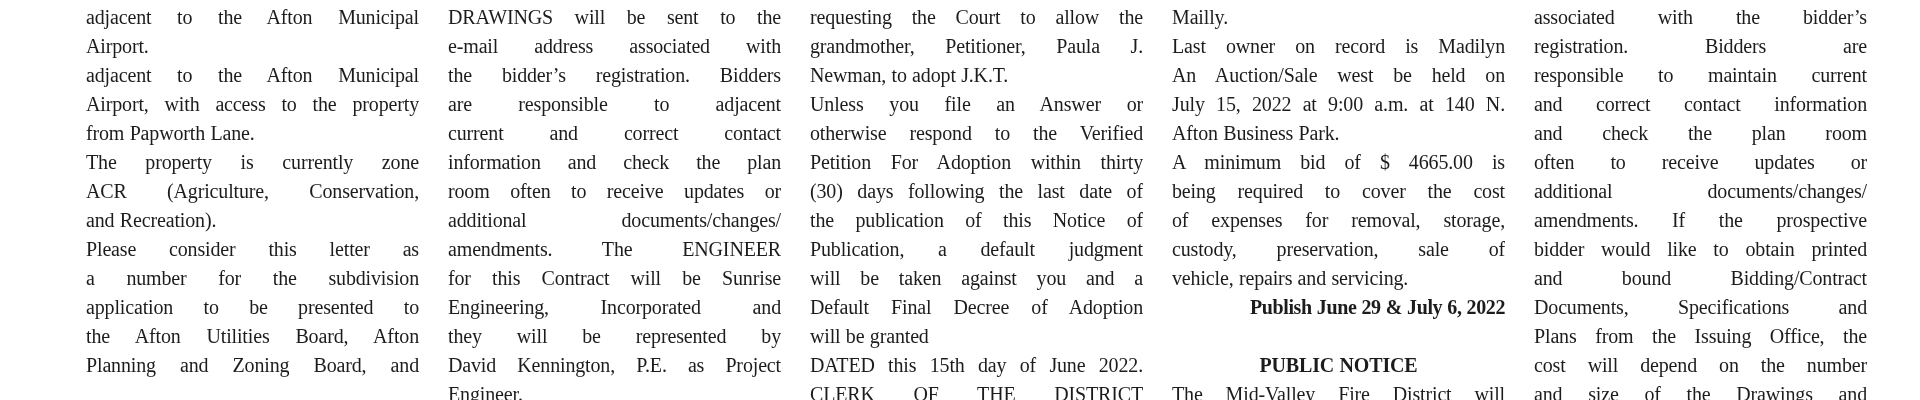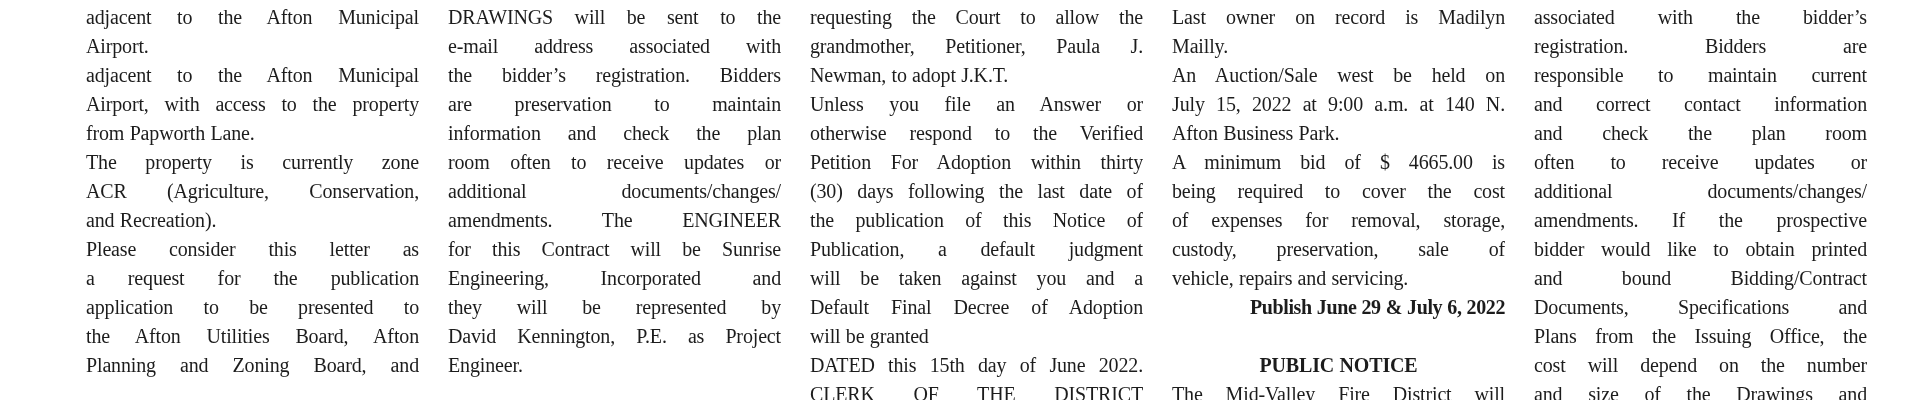--- a/index.html
+++ b/index.html
@@ -68,30 +68,31 @@
   <div class="col">
       <div class="line j">adjacent to the Afton Municipal</div>
       <div class="line l">Airport.</div>
       <div class="line j">adjacent to the Afton Municipal</div>
       <div class="line j">Airport, with access to the property</div>
       <div class="line l">from Papworth Lane.</div>
       <div class="line j">The property is currently zone</div>
       <div class="line j">ACR (Agriculture, Conservation,</div>
       <div class="line l">and Recreation).</div>
       <div class="line j">Please consider this letter as</div>
-      <div class="line j">a request for the publication</div>
+      <div class="line j">a number for the subdivision</div>
       <div class="line j">application to be presented to</div>
       <div class="line j">the Afton Utilities Board, Afton</div>
       <div class="line j">Planning and Zoning Board, and</div>
     </div>
   <div class="col">
       <div class="line j">DRAWINGS will be sent to the</div>
       <div class="line j">e-mail address associated with</div>
       <div class="line j">the bidder’s registration. Bidders</div>
-      <div class="line j">are preservation to maintain</div>
+      <div class="line j">are responsible to adjacent</div>
+      <div class="line j">current  and correct contact</div>
       <div class="line j">information and check the plan</div>
       <div class="line j">room often to receive updates or</div>
       <div class="line j">additional documents/changes/</div>
       <div class="line j">amendments. The ENGINEER</div>
       <div class="line j">for this Contract will be Sunrise</div>
       <div class="line j">Engineering,  Incorporated and</div>
       <div class="line j">they will be represented by</div>
       <div class="line j">David Kennington, P.E. as Project</div>
       <div class="line l">Engineer.</div>
     </div>
@@ -105,22 +106,22 @@
       <div class="line j">(30) days following the last date of</div>
       <div class="line j">the publication of this Notice of</div>
       <div class="line j">Publication, a default judgment</div>
       <div class="line j">will be taken against you and a</div>
       <div class="line j">Default Final Decree of Adoption</div>
       <div class="line l">will be granted</div>
       <div class="line j">DATED this 15th day of June 2022.</div>
       <div class="line j">CLERK OF THE DISTRICT</div>
     </div>
   <div class="col">
+      <div class="line l">Mailly.</div>
       <div class="line j">Last owner on record is Madilyn</div>
-      <div class="line l">Mailly.</div>
       <div class="line j">An Auction/Sale west be held on</div>
       <div class="line j">July 15, 2022 at 9:00 a.m. at 140 N.</div>
       <div class="line l">Afton Business Park.</div>
       <div class="line j">A minimum bid of $ 4665.00 is</div>
       <div class="line j">being required to cover the cost</div>
       <div class="line j">of expenses for removal, storage,</div>
       <div class="line j">custody, preservation, sale of</div>
       <div class="line l">vehicle, repairs and servicing.</div>
       <div class="line br">Publish June 29 &amp; July 6, 2022</div>
       <div class="line blank"></div>

